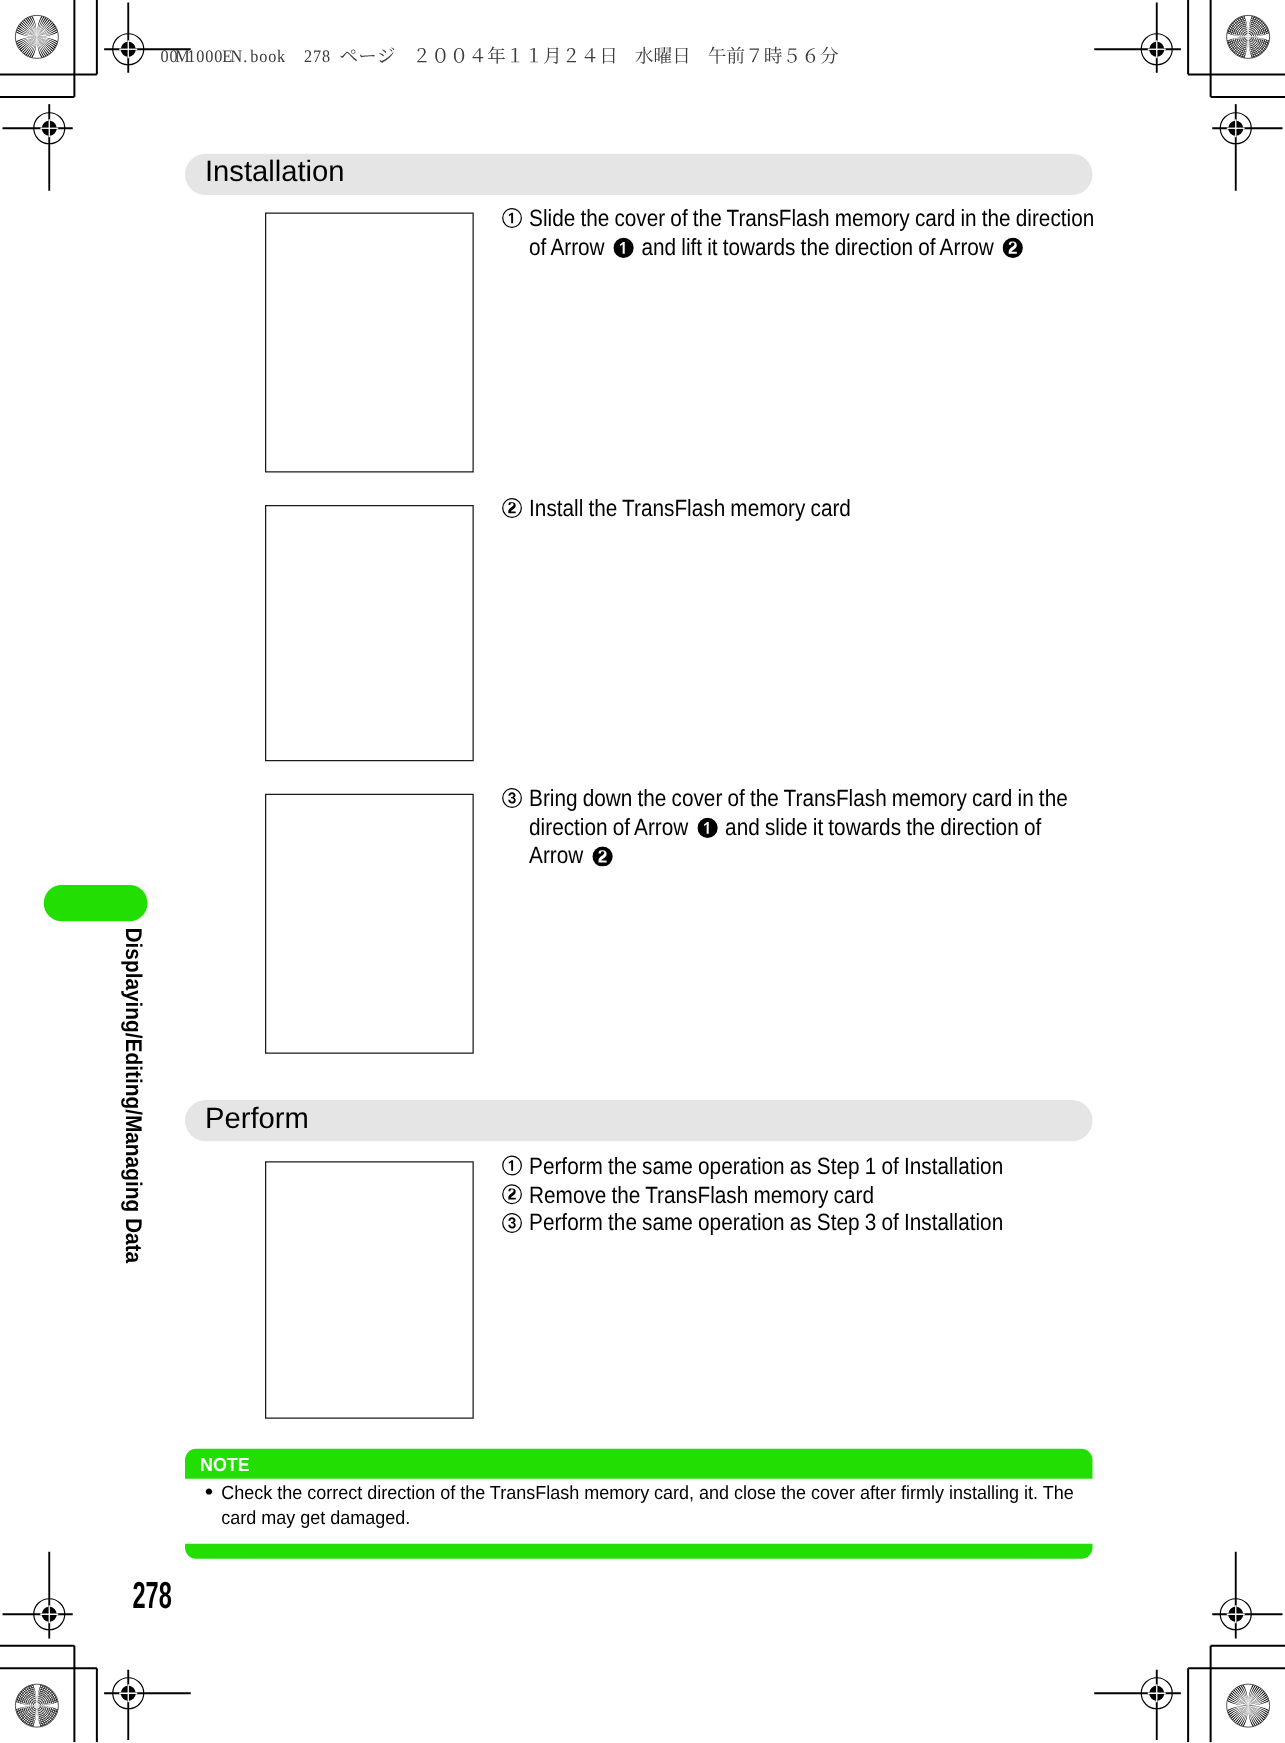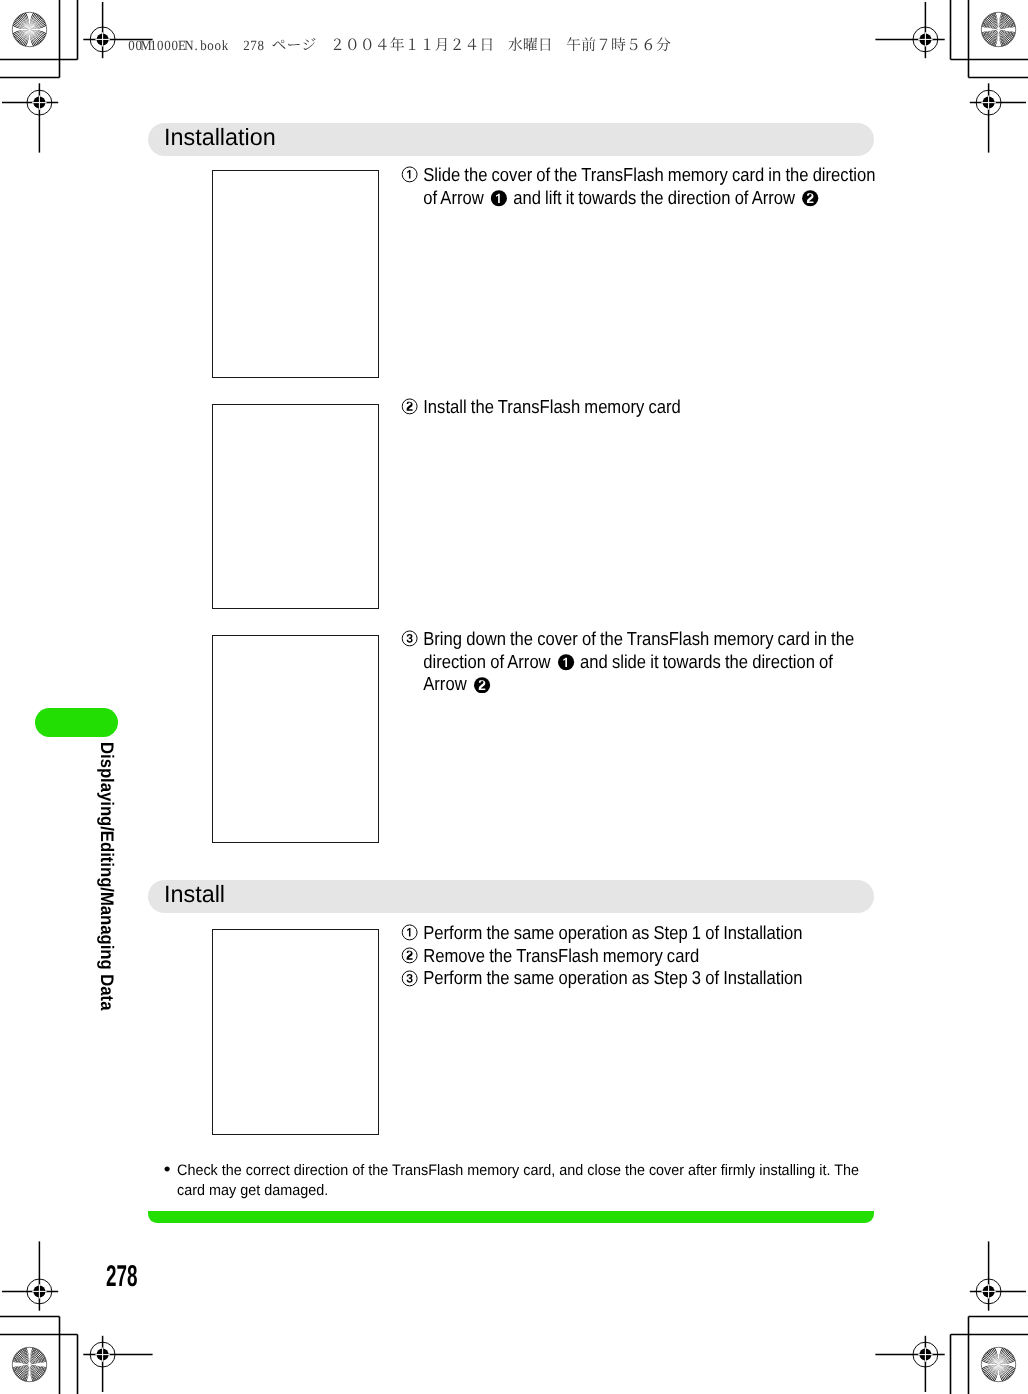--- a/index.html
+++ b/index.html
@@ -168,21 +168,21 @@
             </g>
           </svg></span> and slide it towards the direction of Arrow <span class="fn"><svg viewBox="0 0 30 30" xmlns="http://www.w3.org/2000/svg" aria-hidden="true">
             <circle cx="15" cy="15" r="14.6" fill="#000"></circle>
             <g transform="translate(15,15) scale(0.98) translate(-10.6,-16.0)" fill="#fff">
               <path d="M4.55 24.8v-2.8q0-2.1 1.1-3.7 1.1-1.6 3.7-3.45l1.45-1.05q1.3-.95 1.8-1.7.5-.75.5-1.6 0-1.1-.65-1.75-.65-.65-1.85-.65-1.25 0-1.95.8-.7.8-.75 2.35H4.6q.1-2.9 1.8-4.45Q8.1 6.65 10.8 6.65q2.65 0 4.2 1.5 1.55 1.5 1.55 3.95 0 1.7-.85 3.05-.85 1.35-2.9 2.8l-1.45 1.05q-1.35.95-1.95 1.65-.5.6-.7 1.25h7.9V24.8z"></path>
             </g>
           </svg></span></span></div>
   </div>
 
 <div class="secbar" style="top:880px">
-  <span>Install</span>
+  <span>Perform</span>
 </div>
 
 <div class="figbox" style="left:212.3px;top:928.6px;width:166.7px;height:206.3px"></div>
 <div class="steps" style="left:403px;top:922px;width:535px">
     <div class="step"><span class="mk">
         <svg viewBox="0 0 30 30" xmlns="http://www.w3.org/2000/svg" aria-hidden="true">
           <circle cx="15" cy="15" r="13.3" fill="none" stroke="#000" stroke-width="1.75"></circle>
           <g transform="translate(15,15) scale(0.88) translate(-10.6,-16.1)" fill="#000">
             <path d="M9.2 24.5V10.8q-1.6 1.5-3.8 2.3V10.5q2.6-1.05 4.3-3.1h2.6v17.1z"></path>
           </g>
@@ -200,20 +200,23 @@
         <svg viewBox="0 0 30 30" xmlns="http://www.w3.org/2000/svg" aria-hidden="true">
           <circle cx="15" cy="15" r="13.3" fill="none" stroke="#000" stroke-width="1.75"></circle>
           <g transform="translate(15,15) scale(0.88) translate(-10.6,-16.1)" fill="#000">
             <path d="M10.7 24.85q-2.8 0-4.45-1.55Q4.6 21.75 4.5 18.9h3.15q.1 1.5.9 2.3.8.8 2.15.8 1.3 0 2.1-.75.8-.75.8-1.95 0-1.35-.85-2.0-.85-.65-2.55-.65H8.95v-2.35h1.15q1.45 0 2.15-.65.7-.65.7-1.75 0-1.05-.65-1.65-.65-.6-1.8-.6-1.15 0-1.85.7-.7.7-.8 2.05H4.7q.1-2.65 1.75-4.15Q8.1 6.95 10.65 6.95q2.55 0 4.05 1.35 1.5 1.35 1.5 3.5 0 1.35-.7 2.35-.7 1.0-1.95 1.45 1.5.4 2.3 1.55.8 1.15.8 2.8 0 2.3-1.65 3.7-1.65 1.4-4.3 1.4z"></path>
           </g>
         </svg>
       </span><span>Perform the same operation as Step 3 of Installation</span></div>
   </div>
 
 <div id="note">
+  <div id="notehdr">
+    <span>NOTE</span>
+  </div>
   <div id="notebody">
       <div class="li"><span class="bul">•</span><span>Check the correct direction of the TransFlash memory card, and close the cover after firmly installing it. The card may get damaged.</span></div>
     </div>
   <div id="notefoot"></div>
 </div>
 
 <svg id="marks" width="1028" height="1394" viewBox="0 0 1028 1394" xmlns="http://www.w3.org/2000/svg">
   <defs>
     <g id="regmark">
       <line x1="-19.3" y1="0" x2="50" y2="0" stroke="#000" stroke-width="1.5"></line>

